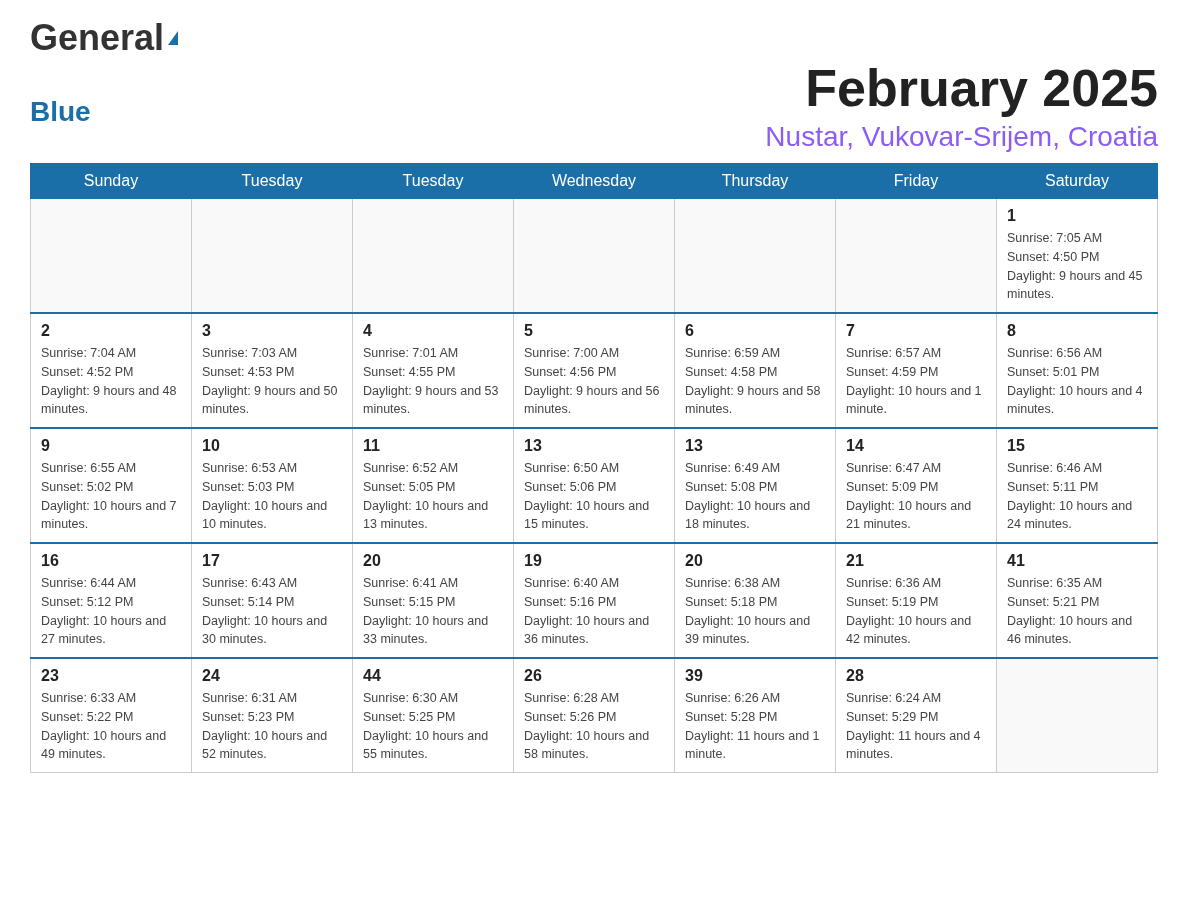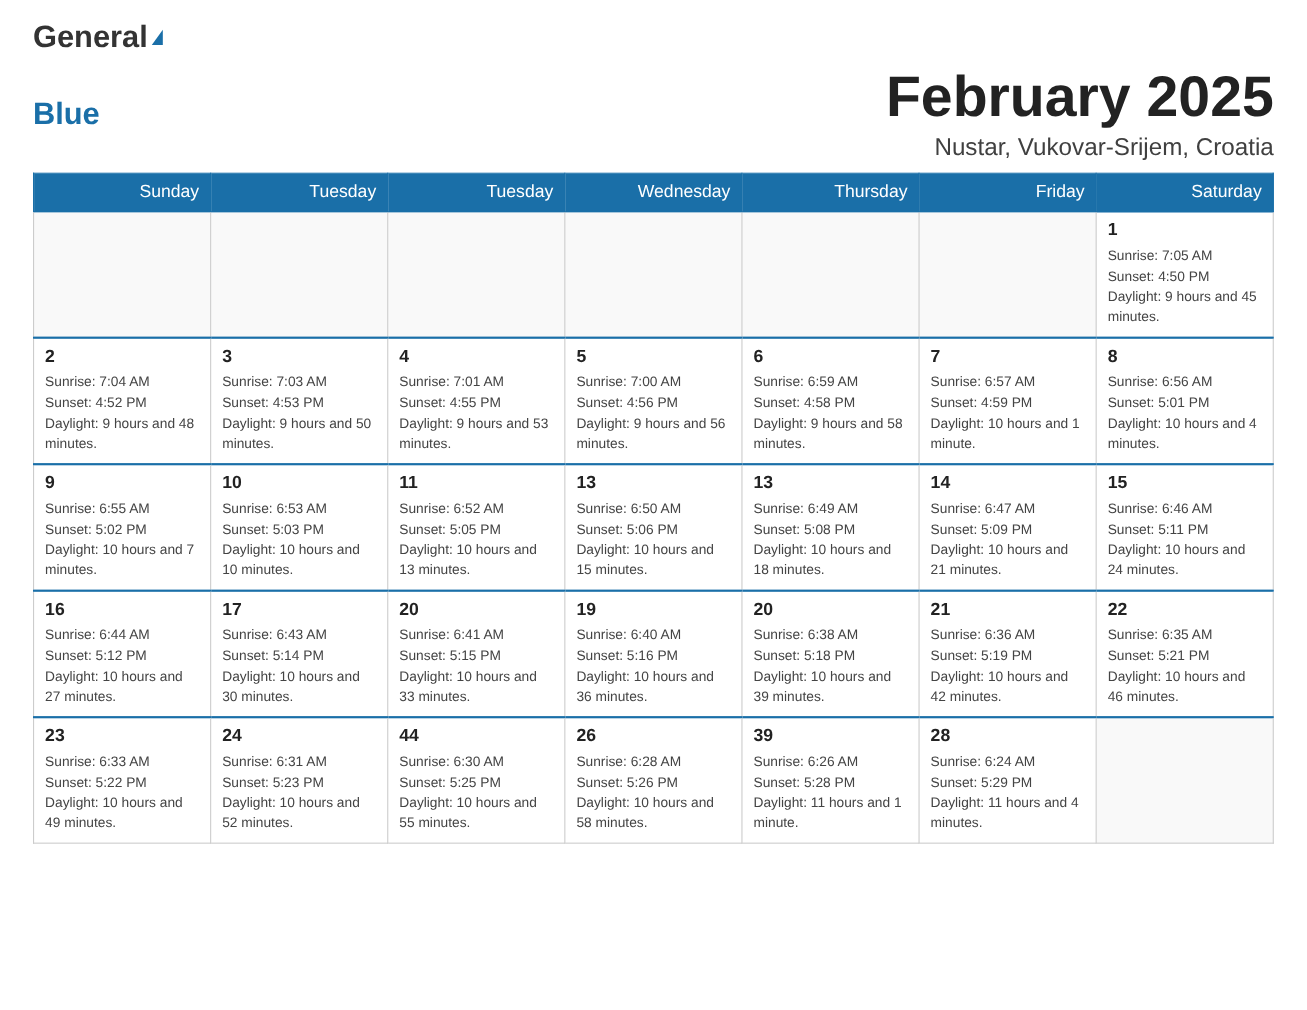--- a/index.html
+++ b/index.html
@@ -15,21 +15,21 @@
       justify-content: space-between;
       align-items: flex-start;
       margin-bottom: 10px;
     }
     .logo {
       display: flex;
       flex-direction: column;
       align-items: flex-start;
     }
     .logo-general {
-      font-size: 28px;
+      font-size: 36px;
       font-weight: bold;
       color: #333;
       line-height: 1;
     }
     .logo-blue {
       font-size: 28px;
       font-weight: bold;
       color: #1a6fa8;
       line-height: 1;
       margin-top: 42px;
@@ -47,33 +47,33 @@
       text-align: right;
     }
     .month-title {
       font-size: 52px;
       font-weight: bold;
       color: #222;
       line-height: 1.1;
       margin-top: 40px;
     }
     .location {
-      font-size: 22px;
-      color: #404040;
+      font-size: 28px;
+      color: #8b5cf6;
       margin-top: 4px;
     }
     .calendar {
       width: 100%;
       border-collapse: collapse;
       margin-top: 10px;
     }
     .calendar th {
       background-color: #1a6fa8;
       color: #fff;
-      text-align: right;
+      text-align: center;
       padding: 8px 10px;
       font-size: 16px;
       font-weight: normal;
       border: 1px solid #1a6fa8;
     }
     .calendar td {
       vertical-align: top;
       border: 1px solid #ccc;
       padding: 8px 10px;
       width: 14.28%;
@@ -225,21 +225,21 @@
         </td>
         <td>
           <span class="day-num">20</span>
           <div class="day-info">Sunrise: 6:38 AM<br>Sunset: 5:18 PM<br>Daylight: 10 hours and 39 minutes.</div>
         </td>
         <td>
           <span class="day-num">21</span>
           <div class="day-info">Sunrise: 6:36 AM<br>Sunset: 5:19 PM<br>Daylight: 10 hours and 42 minutes.</div>
         </td>
         <td>
-          <span class="day-num">22</span>
+          <span class="day-num">41</span>
           <div class="day-info">Sunrise: 6:35 AM<br>Sunset: 5:21 PM<br>Daylight: 10 hours and 46 minutes.</div>
         </td>
       </tr>
       <tr class="row-separator">
         <td>
           <span class="day-num">23</span>
           <div class="day-info">Sunrise: 6:33 AM<br>Sunset: 5:22 PM<br>Daylight: 10 hours and 49 minutes.</div>
         </td>
         <td>
           <span class="day-num">24</span>

